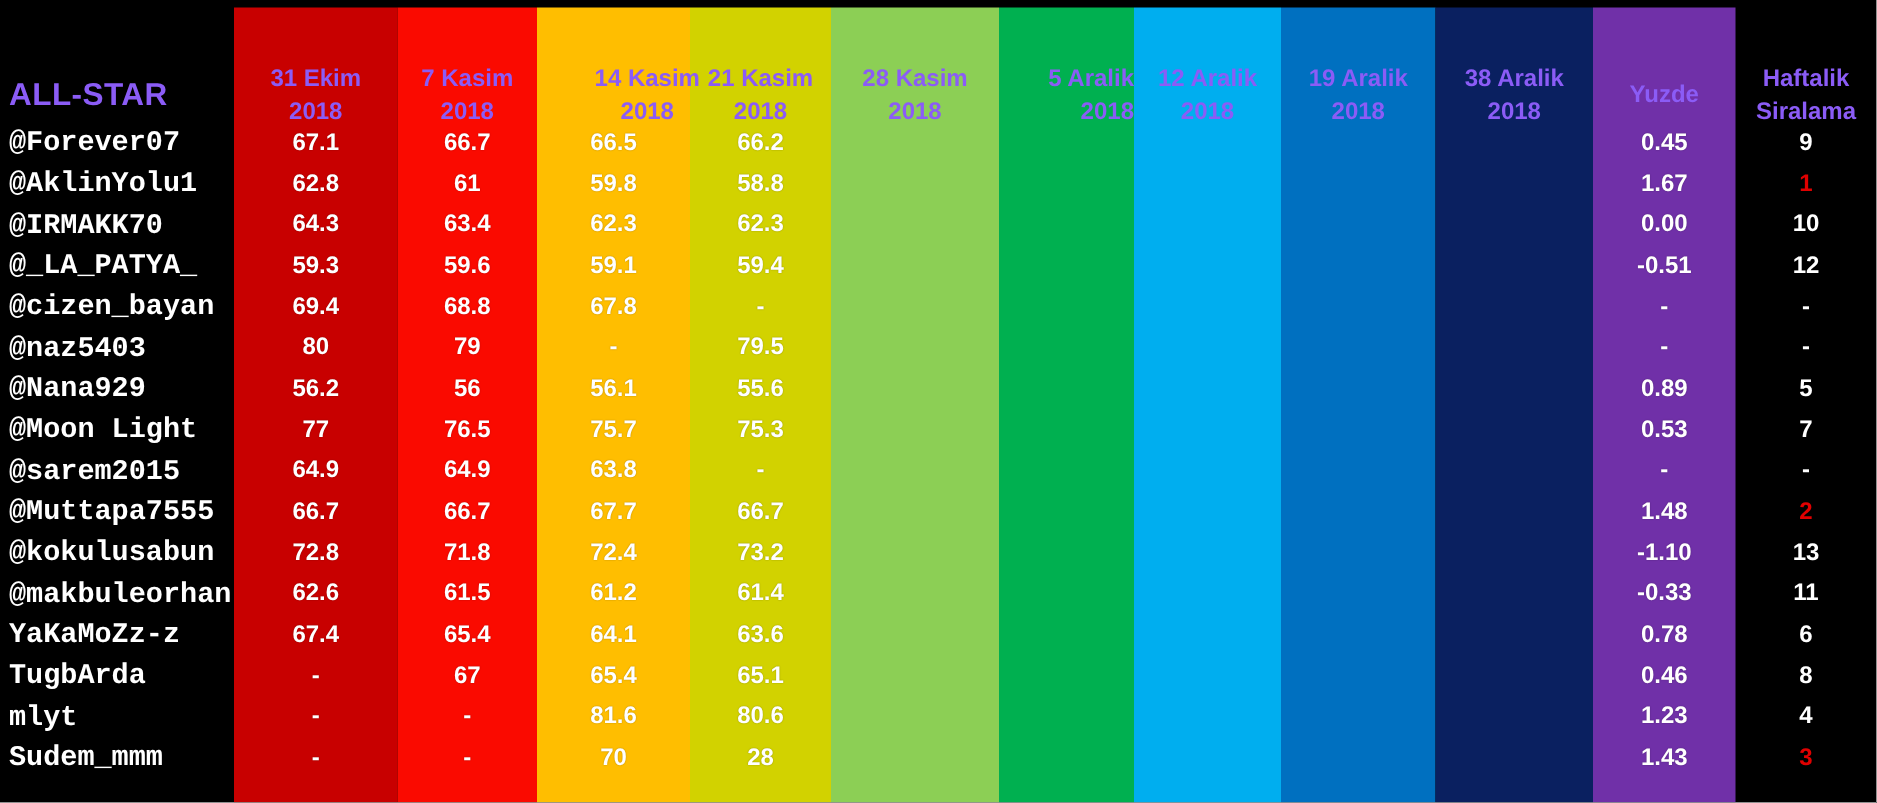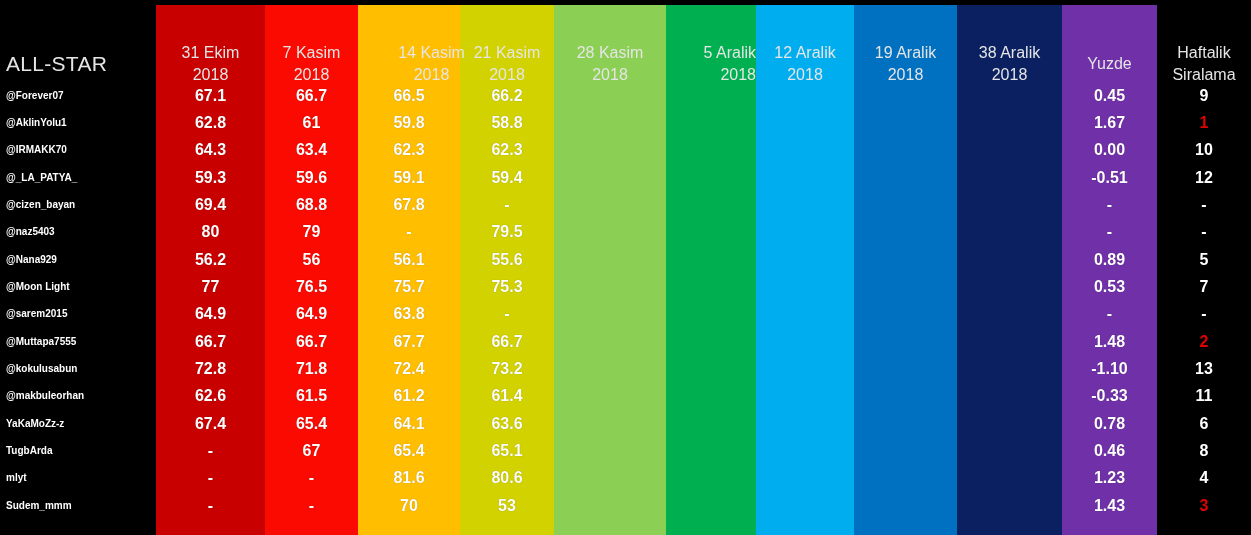--- a/index.html
+++ b/index.html
@@ -53,30 +53,31 @@
     font-weight: bold;
     color: #ffffff;
     letter-spacing: 0px;
     line-height: 1;
     text-shadow: 0 0 1px rgba(0,0,0,0.35);
     white-space: nowrap;
   }
   .cell.name {
     justify-content: flex-start;
     padding-left: 6px;
-    font-size: 10px;
+    font-size: 19px;
+    font-family: Liberation Mono, monospace;
   }
   .hdr {
     display: flex;
     flex-direction: column;
     align-items: center;
     justify-content: center;
     font-size: 16px;
-    font-weight: normal;
-    color: #e5e5e5;
+    font-weight: bold;
+    color: #8b5cf6;
     line-height: 1.35;
     text-align: center;
     white-space: nowrap;
     margin-top: 46px;
   }
   .hdr.title {
     align-items: flex-start;
     justify-content: center;
     padding-left: 6px;
     font-size: 21px;
@@ -329,21 +330,21 @@
       <div class="cell"></div>
       <div class="cell"></div>
       <div class="cell"></div>
       <div class="cell"></div>
       <div class="cell">1.23</div>
       <div class="cell">4</div>
       <div class="cell name">Sudem_mmm</div>
       <div class="cell dash">-</div>
       <div class="cell dash">-</div>
       <div class="cell">70</div>
-      <div class="cell">53</div>
+      <div class="cell">28</div>
       <div class="cell"></div>
       <div class="cell"></div>
       <div class="cell"></div>
       <div class="cell"></div>
       <div class="cell"></div>
       <div class="cell">1.43</div>
       <div class="cell rank-top">3</div>
     </div>
 </div>
 

